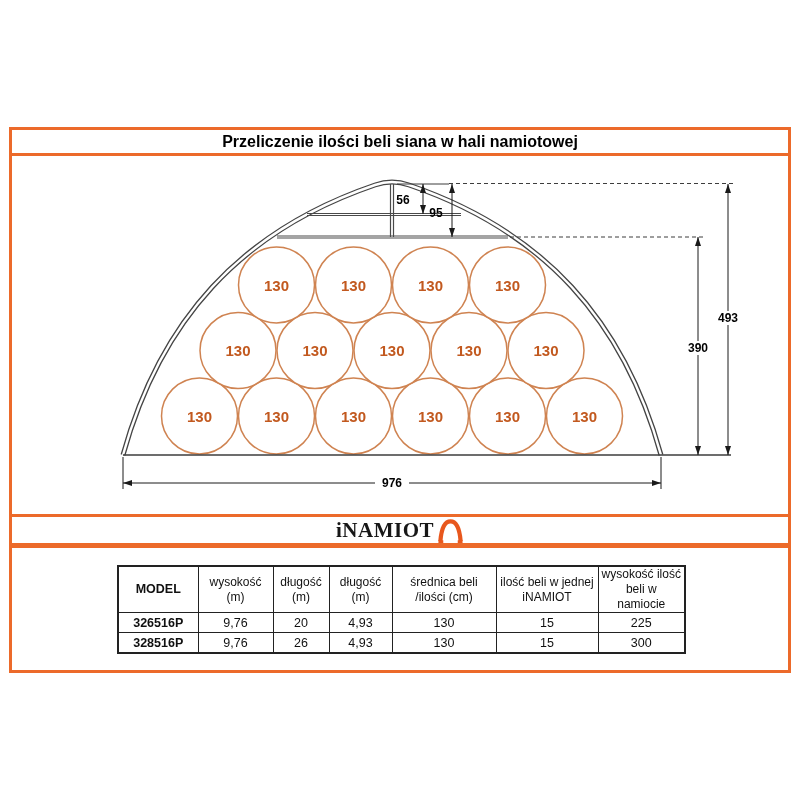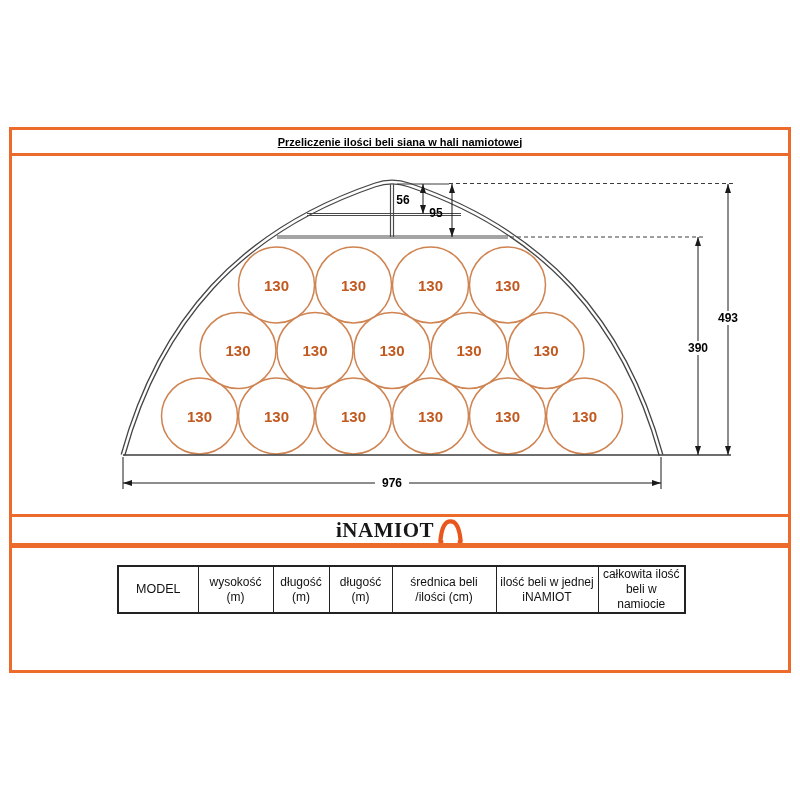--- a/index.html
+++ b/index.html
@@ -5,21 +5,21 @@
   html,body{margin:0;padding:0;}
   body{
     width:800px;height:800px;background:#ffffff;position:relative;
     font-family:"Liberation Sans", sans-serif;color:#111;
   }
   .box{
     position:absolute;left:9px;width:782px;
     border:3px solid #ec6a2a;background:#fff;box-sizing:border-box;
   }
   #title-box{top:127px;height:29px;display:flex;align-items:center;justify-content:center;}
-  #title-box .t{font-weight:bold;font-size:11px;color:#000;text-decoration:underline;}
+  #title-box .t{font-weight:bold;font-size:16px;color:#000;}
   #diagram-box{top:153px;height:364px;}
   #logo-box{top:514px;height:32px;display:flex;align-items:center;justify-content:center;}
   #table-box{top:545px;height:128px;}
   #diagram-svg{position:absolute;left:0;top:0;}
   
   .logo-wrap{display:flex;align-items:center;gap:3px;}
   .logo-text{
     font-family:"Liberation Serif", serif;font-weight:bold;font-size:21px;
     color:#171717;letter-spacing:.5px;line-height:1;
   }
@@ -29,21 +29,21 @@
     table-layout:fixed;width:567px;background:#fff;
   }
   #spec-table th,#spec-table td{
     border:1px solid #222;text-align:center;vertical-align:middle;
     padding:0 2px;overflow:hidden;
   }
   #spec-table{border:2px solid #222;}
   #spec-table th{height:40px;font-size:12px;font-weight:normal;line-height:1.25;}
   #spec-table th .l1{white-space:nowrap;}
   #spec-table td{height:19px;font-size:12.5px;}
-  #spec-table th.model-h{font-weight:normal;font-size:12.5px;}
+  #spec-table th.model-h{font-weight:bold;font-size:12.5px;}
   #spec-table td.model{font-weight:bold;}
   text{font-family:"Liberation Sans", sans-serif;}
   .dim-label{font-size:12px;font-weight:bold;fill:#000;}
   .bale-label{font-size:15px;font-weight:bold;fill:#c2591f;}
 </style>
 </head>
 <body>
 
 <div class="box" id="title-box">
   <span class="t">Przeliczenie ilości beli siana w hali namiotowej</span>
@@ -189,21 +189,39 @@
           </th>
           <th>
             <div class="l1">średnica beli</div>
             <div class="l2">/ilości (cm)</div>
           </th>
           <th>
             <div class="l1">ilość beli w jednej</div>
             <div class="l2">iNAMIOT</div>
           </th>
           <th>
-            <div class="l1">całkowita ilość</div>
+            <div class="l1">wysokość ilość</div>
             <div class="l2">beli w namiocie</div>
           </th>
         </tr>
       </thead>
     <tbody id="table-body">
+        <tr>
+          <td class="model">326516P</td>
+          <td>9,76</td>
+          <td>20</td>
+          <td>4,93</td>
+          <td>130</td>
+          <td>15</td>
+          <td>225</td>
+        </tr>
+        <tr>
+          <td class="model">328516P</td>
+          <td>9,76</td>
+          <td>26</td>
+          <td>4,93</td>
+          <td>130</td>
+          <td>15</td>
+          <td>300</td>
+        </tr>
       </tbody>
   </table>
 </div>
 
 </body></html>

